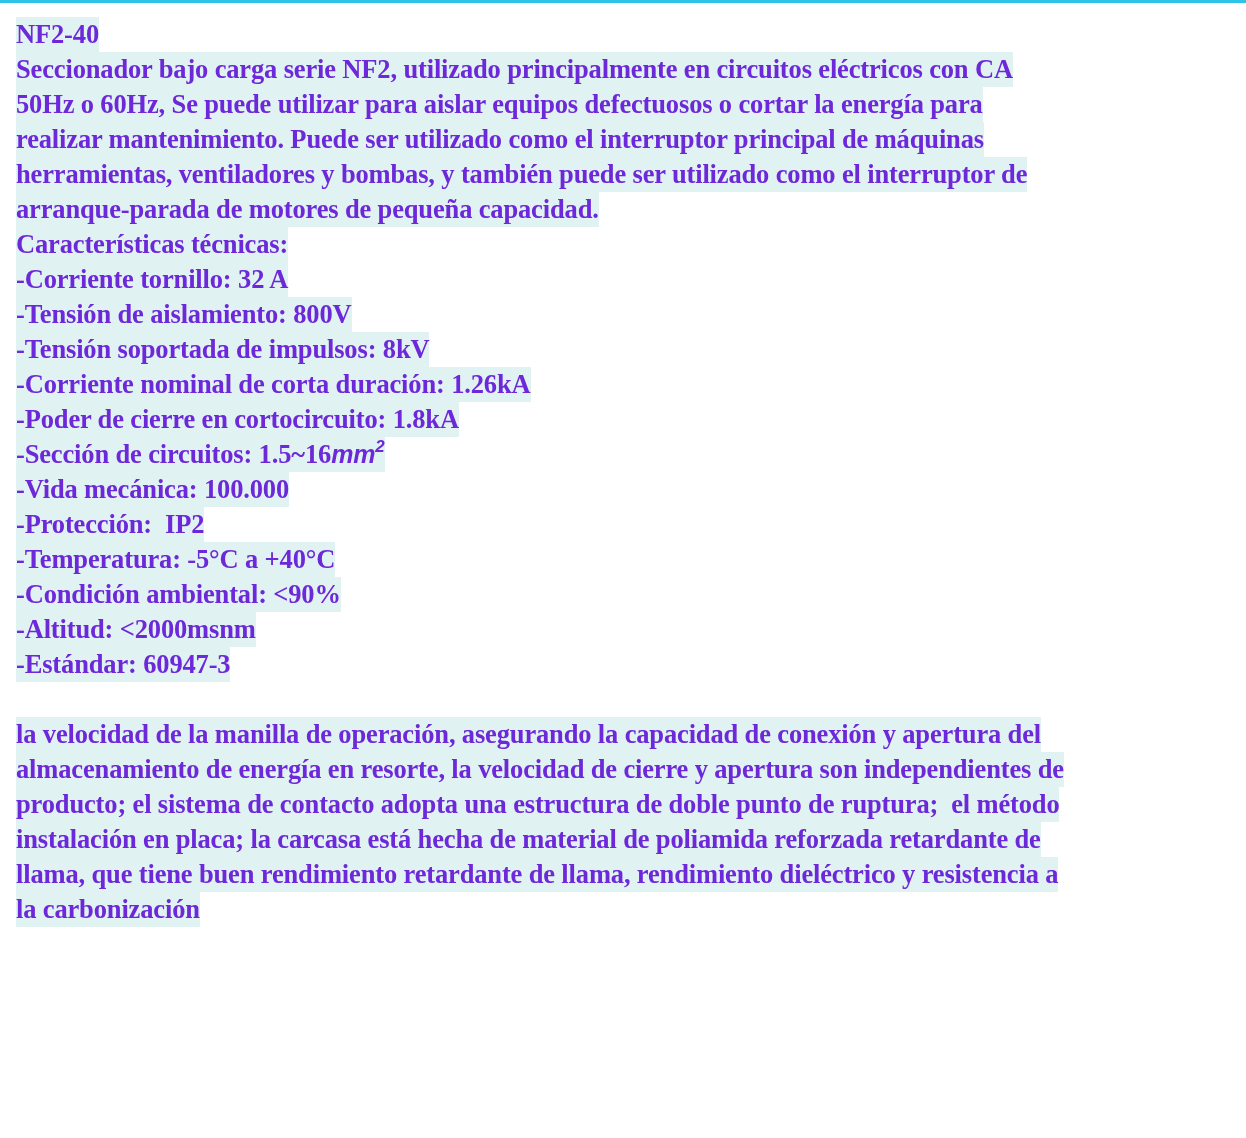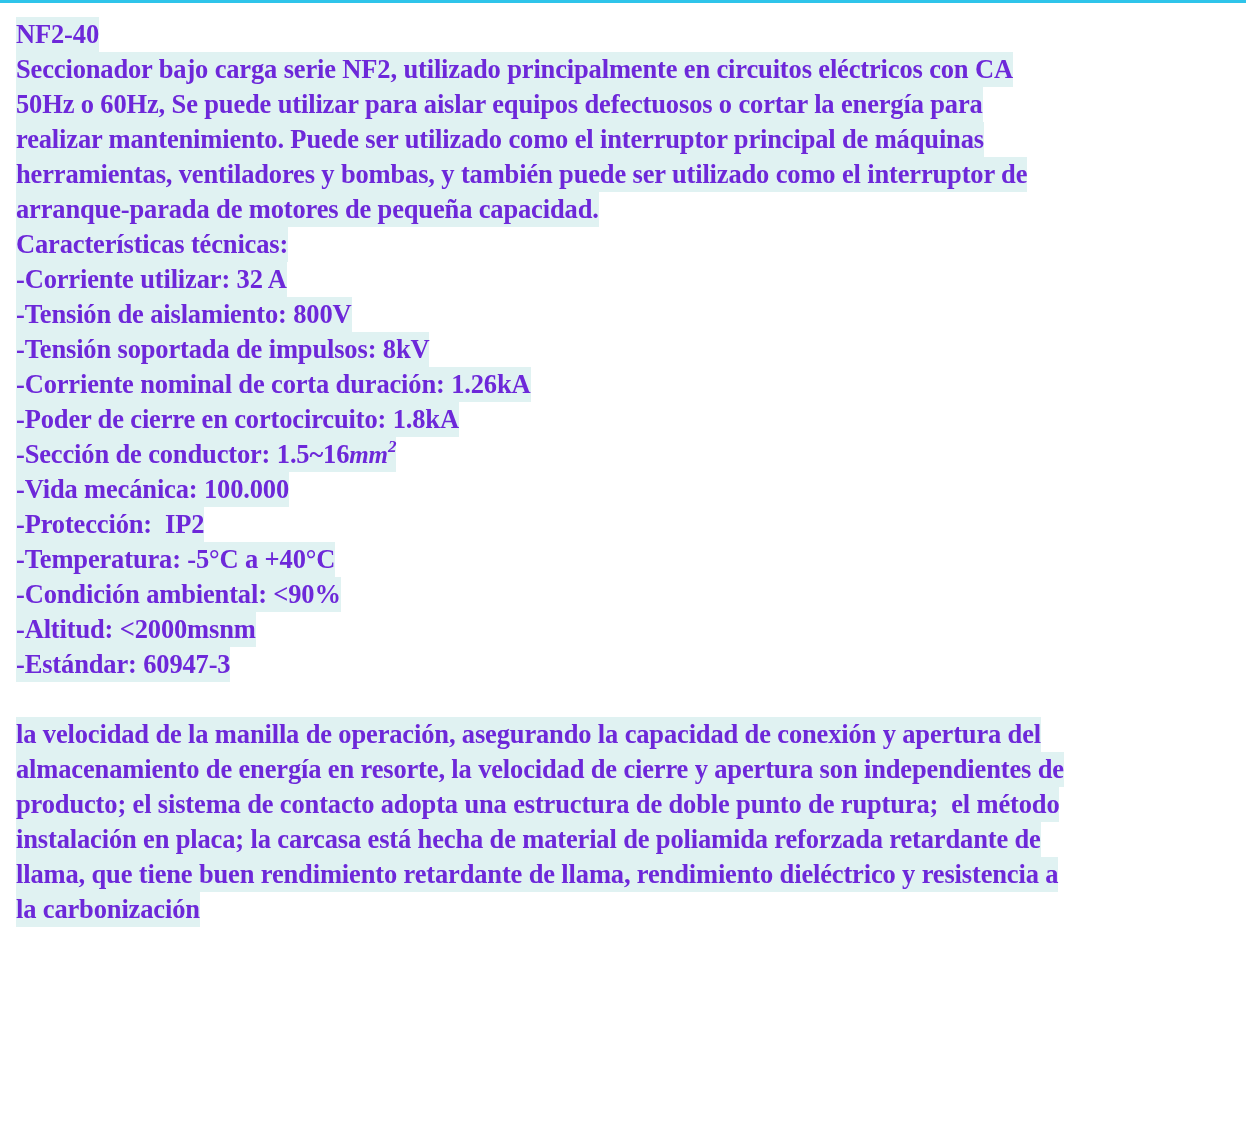--- a/index.html
+++ b/index.html
@@ -47,21 +47,21 @@
     .line .hl {
       display: inline-block;
       height: 35px;
     }
     .blank {
       display: block;
       height: 35px;
     }
     .math {
       font-style: italic;
-      font-family: Liberation Serif, serif;
+      font-family: Liberation Sans, sans-serif;
       font-size: 25px;
     }
     sup {
       font-size: 17px;
       line-height: 0;
       vertical-align: 11px;
     }
   </style>
 </head>
 <body>
@@ -76,26 +76,26 @@
     <span class="line"><span class="hl">Seccionador bajo carga serie NF2, utilizado principalmente en circuitos eléctricos con CA</span></span>
     <span class="line"><span class="hl">50Hz o 60Hz, Se puede utilizar para aislar equipos defectuosos o cortar la energía para</span></span>
     <span class="line"><span class="hl">realizar mantenimiento. Puede ser utilizado como el interruptor principal de máquinas</span></span>
     <span class="line"><span class="hl">herramientas, ventiladores y bombas, y también puede ser utilizado como el interruptor de</span></span>
     <span class="line"><span class="hl">arranque-parada de motores de pequeña capacidad.</span></span>
   </div>
 
   <span class="line"><span class="hl">Características técnicas:</span></span>
 
   <div>
-    <span class="line"><span class="hl"><span>-Corriente utilizar: </span><span>32 A</span></span></span>
+    <span class="line"><span class="hl"><span>-Corriente tornillo: </span><span>32 A</span></span></span>
     <span class="line"><span class="hl"><span>-Tensión de aislamiento: </span><span>800V</span></span></span>
     <span class="line"><span class="hl"><span>-Tensión soportada de impulsos: </span><span>8kV</span></span></span>
     <span class="line"><span class="hl"><span>-Corriente nominal de corta duración: </span><span>1.26kA</span></span></span>
     <span class="line"><span class="hl"><span>-Poder de cierre en cortocircuito: </span><span>1.8kA</span></span></span>
-    <span class="line"><span class="hl"><span>-Sección de conductor: </span><span>1.5~16</span><span class="math"><span>mm</span><sup>2</sup></span></span></span>
+    <span class="line"><span class="hl"><span>-Sección de circuitos: </span><span>1.5~16</span><span class="math"><span>mm</span><sup>2</sup></span></span></span>
     <span class="line"><span class="hl"><span>-Vida mecánica: </span><span>100.000</span></span></span>
     <span class="line"><span class="hl"><span>-Protección:  </span><span>IP2</span></span></span>
     <span class="line"><span class="hl"><span>-Temperatura: </span><span>-5°C a +40°C</span></span></span>
     <span class="line"><span class="hl"><span>-Condición ambiental: </span><span>&lt;90%</span></span></span>
     <span class="line"><span class="hl"><span>-Altitud: </span><span>&lt;2000msnm</span></span></span>
     <span class="line"><span class="hl"><span>-Estándar: </span><span>60947-3</span></span></span>
   </div>
 
   <span class="blank"></span>
 

